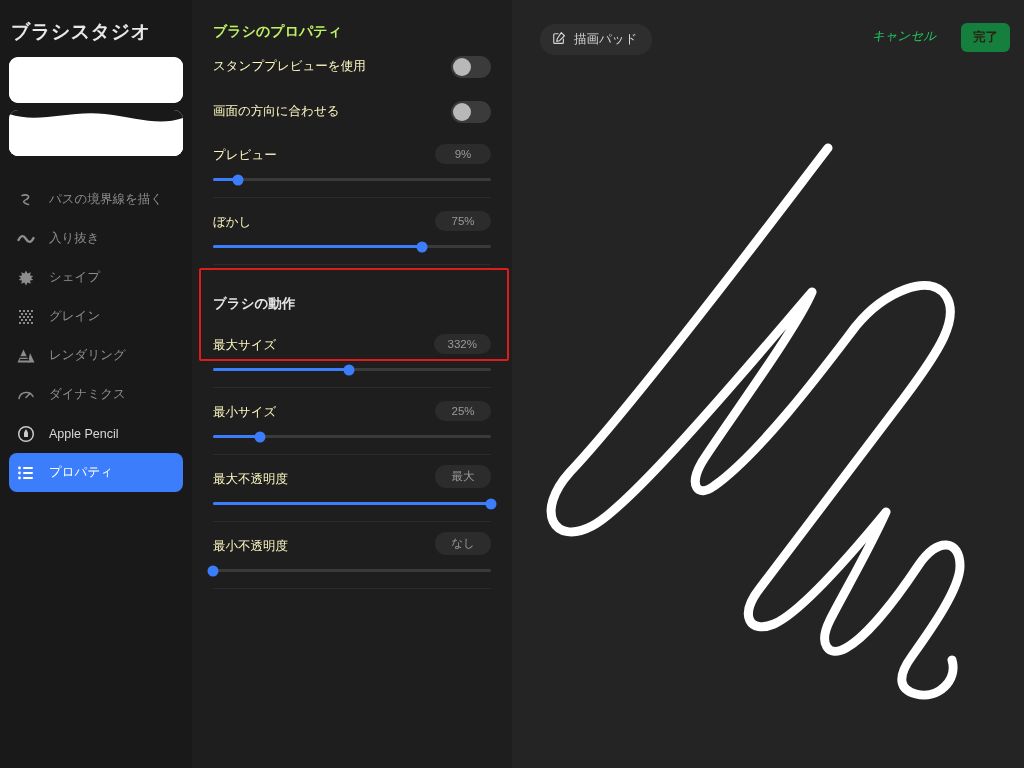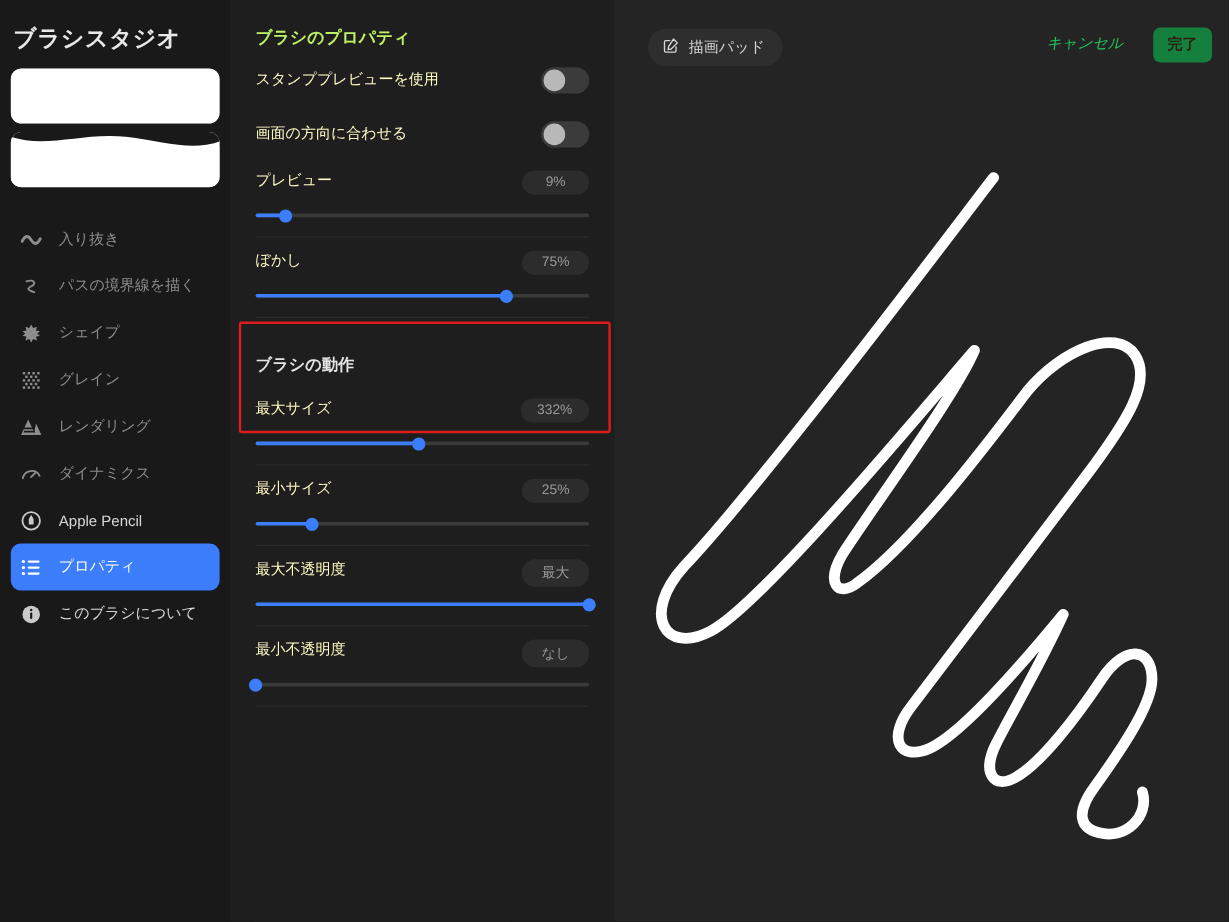--- a/index.html
+++ b/index.html
@@ -97,21 +97,21 @@
   }
   .toggle .knob {
     position: absolute; top: 2px; left: 2px;
     width: 18px; height: 18px;
     border-radius: 50%;
     background: #b8b8b8;
   }
 
   .slider-block { padding-top: 11px; padding-bottom: 4px; }
   .slider-head {
-    display: flex; align-items: flex-start; justify-content: space-between;
+    display: flex; align-items: flex-end; justify-content: space-between;
     height: 22px;
     gap: 36px;
   }
   .value-pill {
     background: #2c2c2c;
     color: #9a9a9a;
     font-size: 11.5px;
     border-radius: 11px;
     padding: 4px 14px;
     min-width: 56px;
@@ -202,34 +202,34 @@
         <rect x="0" y="0" width="174" height="12" fill="#191919"></rect>
         <path d="M0,4 C30,14 60,0 96,4 C128,8 150,16 174,8 L174,46 L0,46 Z" fill="#ffffff"></path>
       </svg>
 
     </div>
 
     <div id="sidebar-list">
 
       <div class="sidebar-item">
         <span class="si-icon">
+          <svg width="18" height="18" viewBox="0 0 18 18" fill="none" stroke="#8d8d8d" stroke-width="1.6" stroke-linecap="round">
+            <path d="M5 4.5 C11 2.5 13.5 6 10 8 C6.5 10 4 11 11.5 13.5"></path>
+          </svg>
+        </span>
+        <span>パスの境界線を描く</span>
+      </div>
+
+      <div class="sidebar-item">
+        <span class="si-icon">
           <svg width="18" height="18" viewBox="0 0 18 18" fill="none" stroke="#8d8d8d" stroke-width="2.4" stroke-linecap="round">
             <path d="M1.5 10 C4 5 6.5 5 9 9 C11.5 13 14 13 16.5 8"></path>
           </svg>
         </span>
         <span>入り抜き</span>
-      </div>
-
-      <div class="sidebar-item">
-        <span class="si-icon">
-          <svg width="18" height="18" viewBox="0 0 18 18" fill="none" stroke="#8d8d8d" stroke-width="1.6" stroke-linecap="round">
-            <path d="M5 4.5 C11 2.5 13.5 6 10 8 C6.5 10 4 11 11.5 13.5"></path>
-          </svg>
-        </span>
-        <span>パスの境界線を描く</span>
       </div>
 
       <div class="sidebar-item">
         <span class="si-icon">
           <svg width="18" height="18" viewBox="0 0 18 18">
             <path fill="#8d8d8d" d="M9 1.5 L10.6 4.4 L13.8 3.2 L13 6.5 L16.3 7 L14 9 L16.3 11 L13 11.5 L13.8 14.8 L10.6 13.6 L9 16.5 L7.4 13.6 L4.2 14.8 L5 11.5 L1.7 11 L4 9 L1.7 7 L5 6.5 L4.2 3.2 L7.4 4.4 Z"></path>
           </svg>
         </span>
         <span>シェイプ</span>
       </div>
@@ -303,30 +303,20 @@
               <circle cx="2.5" cy="9" r="1.4"></circle>
                 <rect x="6" y="8.1" width="10" height="1.8" rx="0.9"></rect>
               <circle cx="2.5" cy="14" r="1.4"></circle>
                 <rect x="6" y="13.1" width="10" height="1.8" rx="0.9"></rect>
             </g>
           </svg>
         </span>
         <span>プロパティ</span>
       </div>
 
-      <div class="sidebar-item bright">
-        <span class="si-icon">
-          <svg width="18" height="18" viewBox="0 0 18 18">
-            <circle cx="9" cy="9" r="7.3" fill="#c9c9c9"></circle>
-            <rect x="8.1" y="7.4" width="1.8" height="5.4" fill="#191919" rx="0.9"></rect>
-            <circle cx="9" cy="5.4" r="1.05" fill="#191919"></circle>
-          </svg>
-        </span>
-        <span>このブラシについて</span>
-      </div>
 
     </div>
   </div>
 
   <div id="props">
 
     <div class="panel-title">ブラシのプロパティ</div>
 
     <div class="toggle-row">
       <span class="row-label">スタンププレビューを使用</span>

